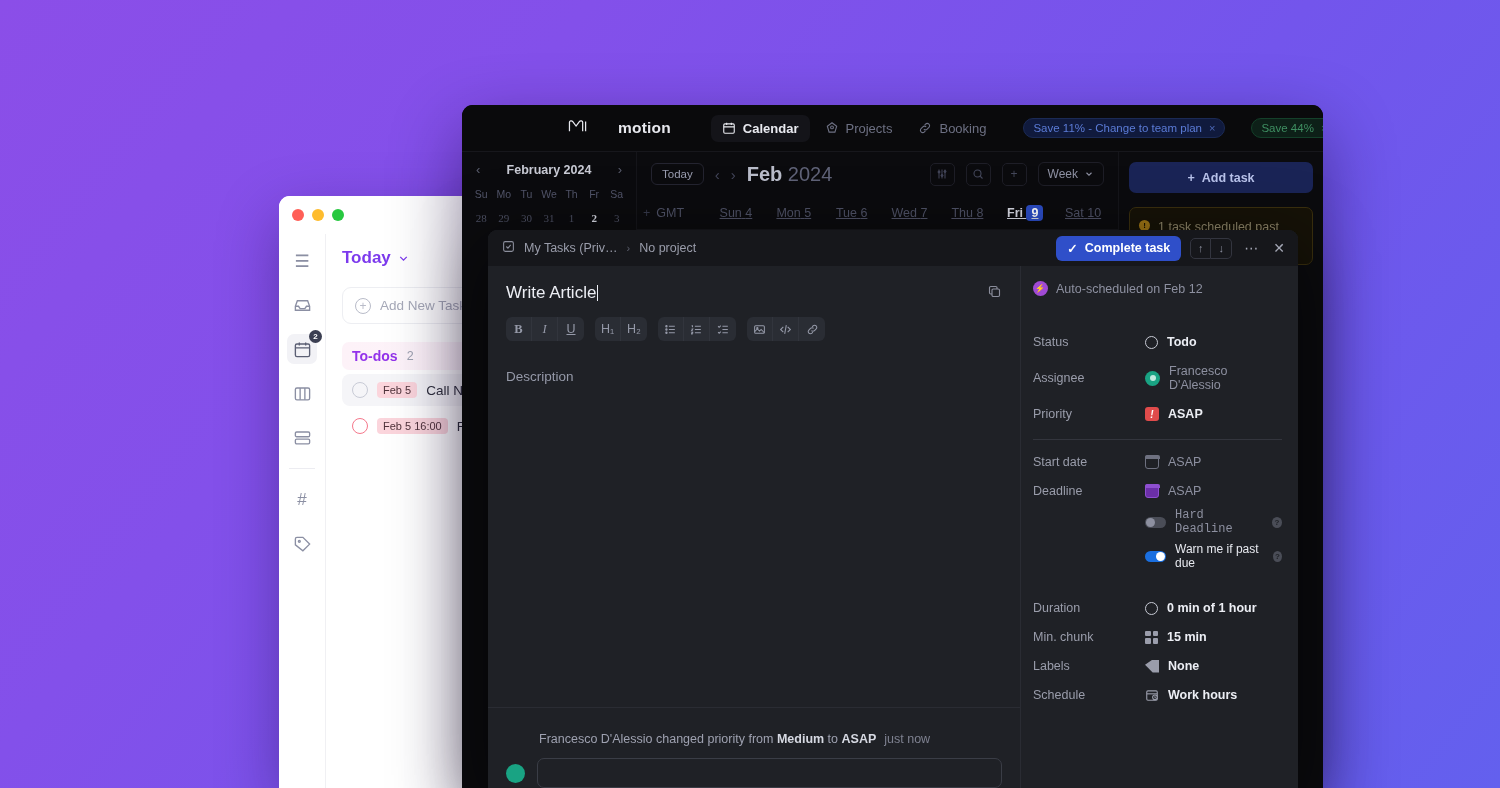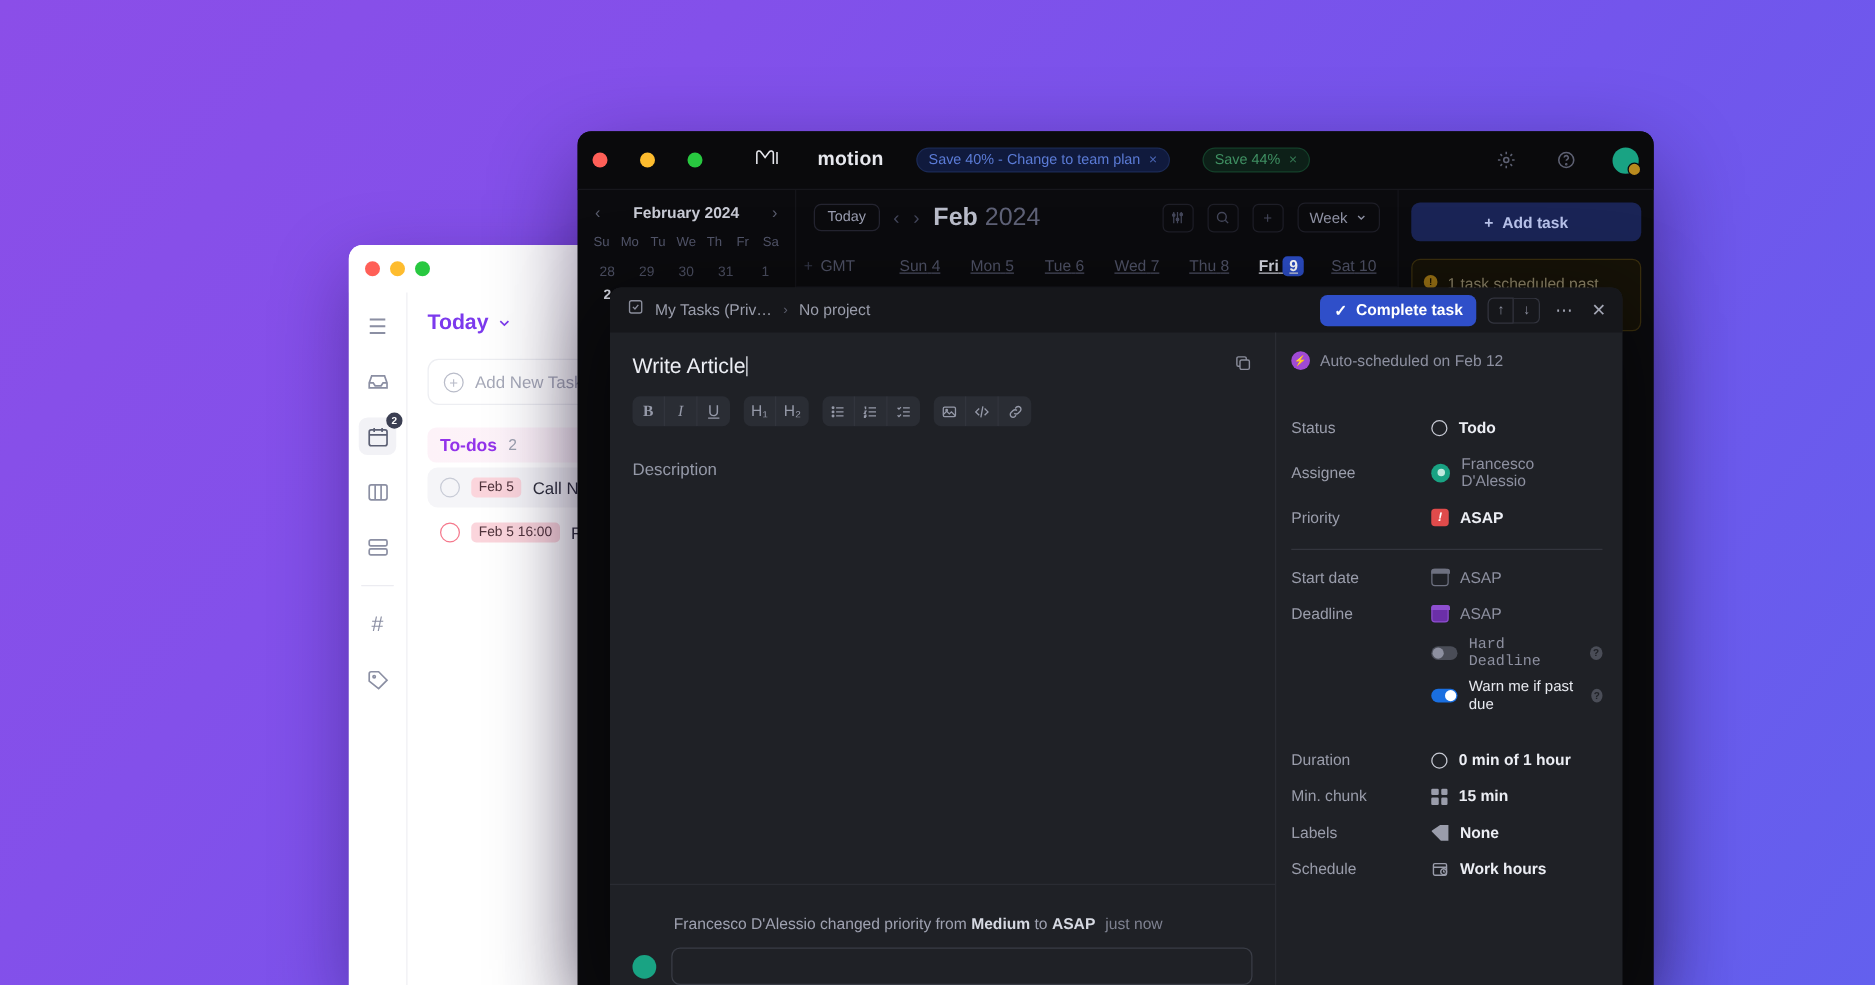--- a/index.html
+++ b/index.html
@@ -83,21 +83,21 @@
   #avatar-top { width: 21px; height: 21px; border-radius: 50%; background: #19a383; position: relative; }
   #avatar-top::after { content:''; position:absolute; right:-2px; bottom:-2px; width:9px;height:9px;border-radius:50%;background:#b98a1e;border:1.5px solid #0a0a0c;}
 
   #motion-body { display: flex; height: calc(100% - 47px); }
   #motion-left { width: 175px; border-right: 1px solid #15151a; padding: 10px 8px; }
   #mini-head { display: flex; align-items: center; justify-content: space-between; padding: 0 6px; }
   #mini-head .mtitle { font-size: 12.5px; color: #c8cad4; font-weight: 600; }
   #mini-head .arr { color: #5a5d6e; font-size: 13px; }
   #mini-dow { display: grid; grid-template-columns: repeat(7,1fr); margin-top: 11px; }
   #mini-dow span { text-align: center; font-size: 10.5px; color: #52556a; }
-  #mini-days { display: grid; grid-template-columns: repeat(5,1fr); margin-top: 9px; }
+  #mini-days { display: grid; grid-template-columns: repeat(7,1fr); margin-top: 9px; font-family: Liberation Serif, serif; }
   #mini-days span { text-align: center; font-size: 11px; color: #4c4f62; padding: 3px 0; }
   #mini-days span.cur { color: #d6d8e2; font-weight: 700; }
 
   #motion-center { flex: 1; min-width: 0; }
   #cal-toolbar { height: 44px; display: flex; align-items: center; gap: 11px; padding: 0 14px; }
   #today-btn { font-size: 11.5px; color: #9a9db0; border: 1px solid #242430; border-radius: 6px; padding: 4px 10px; }
   .nav-arr { color: #43465a; font-size: 15px; }
   #cal-title { font-size: 20px; color: #5f6277; }
   #cal-title b { color: #b9bcc9; font-weight: 700; }
   .ctool { width: 25px; height: 23px; border: 1px solid #1e1e27; border-radius: 5px; display:flex;align-items:center;justify-content:center;color:#44475a; font-size: 12px;}
@@ -282,22 +282,45 @@
     <span class="tl-dot tl-red"></span>
     <span class="tl-dot tl-yel"></span>
     <span class="tl-dot tl-grn"></span>
     <span style="margin-left:16px;color:#e7e8ee;">
       <svg width="22" height="16" viewBox="0 0 30 20" fill="none" stroke="currentColor" stroke-width="1.7">
           <path d="M2 17V5c0-2 3-3 4.5-1L11 10l4.5-6C17 2 20 3 20 5v12"></path>
           <path d="M24 4v13"></path>
         </svg>
     </span>
     <span id="logo-word">motion</span>
+    <div style="display:flex;gap:4px;margin-left:14px;">
+      <div class="mtab active">
+        <svg width="14" height="14" viewBox="0 0 24 24" fill="none" stroke="currentColor" stroke-width="1.9">
+            <rect x="3" y="5" width="18" height="16" rx="2"></rect>
+            <path d="M3 10h18M8 3v4M16 3v4"></path>
+          </svg>
+        <span>Calendar</span>
+      </div>
+      <div class="mtab">
+        <svg width="14" height="14" viewBox="0 0 24 24" fill="none" stroke="currentColor" stroke-width="1.9">
+            <path d="M12 3l8 6-3 10H7L4 9z"></path>
+            <circle cx="12" cy="11" r="2.4"></circle>
+          </svg>
+        <span>Projects</span>
+      </div>
+      <div class="mtab">
+        <svg width="14" height="14" viewBox="0 0 24 24" fill="none" stroke="currentColor" stroke-width="1.9">
+            <path d="M10 14a4 4 0 005.7 0l3-3a4 4 0 10-5.7-5.7L11.4 7"></path>
+            <path d="M14 10a4 4 0 00-5.7 0l-3 3a4 4 0 105.7 5.7l1.6-1.7"></path>
+          </svg>
+        <span>Booking</span>
+      </div>
+    </div>
     <div class="promo blue">
-      <span>Save 40% - Change to team plan</span>
+      <span>Save 11% - Change to team plan</span>
       <span class="xs">×</span>
     </div>
     <div class="promo green">
       <span>Save 44%</span>
       <span class="xs">×</span>
     </div>
     <div style="flex:1"></div>
     <div class="tb-ic">
       <svg width="16" height="16" viewBox="0 0 24 24" fill="none" stroke="currentColor" stroke-width="1.9">
           <circle cx="12" cy="12" r="3"></circle>

